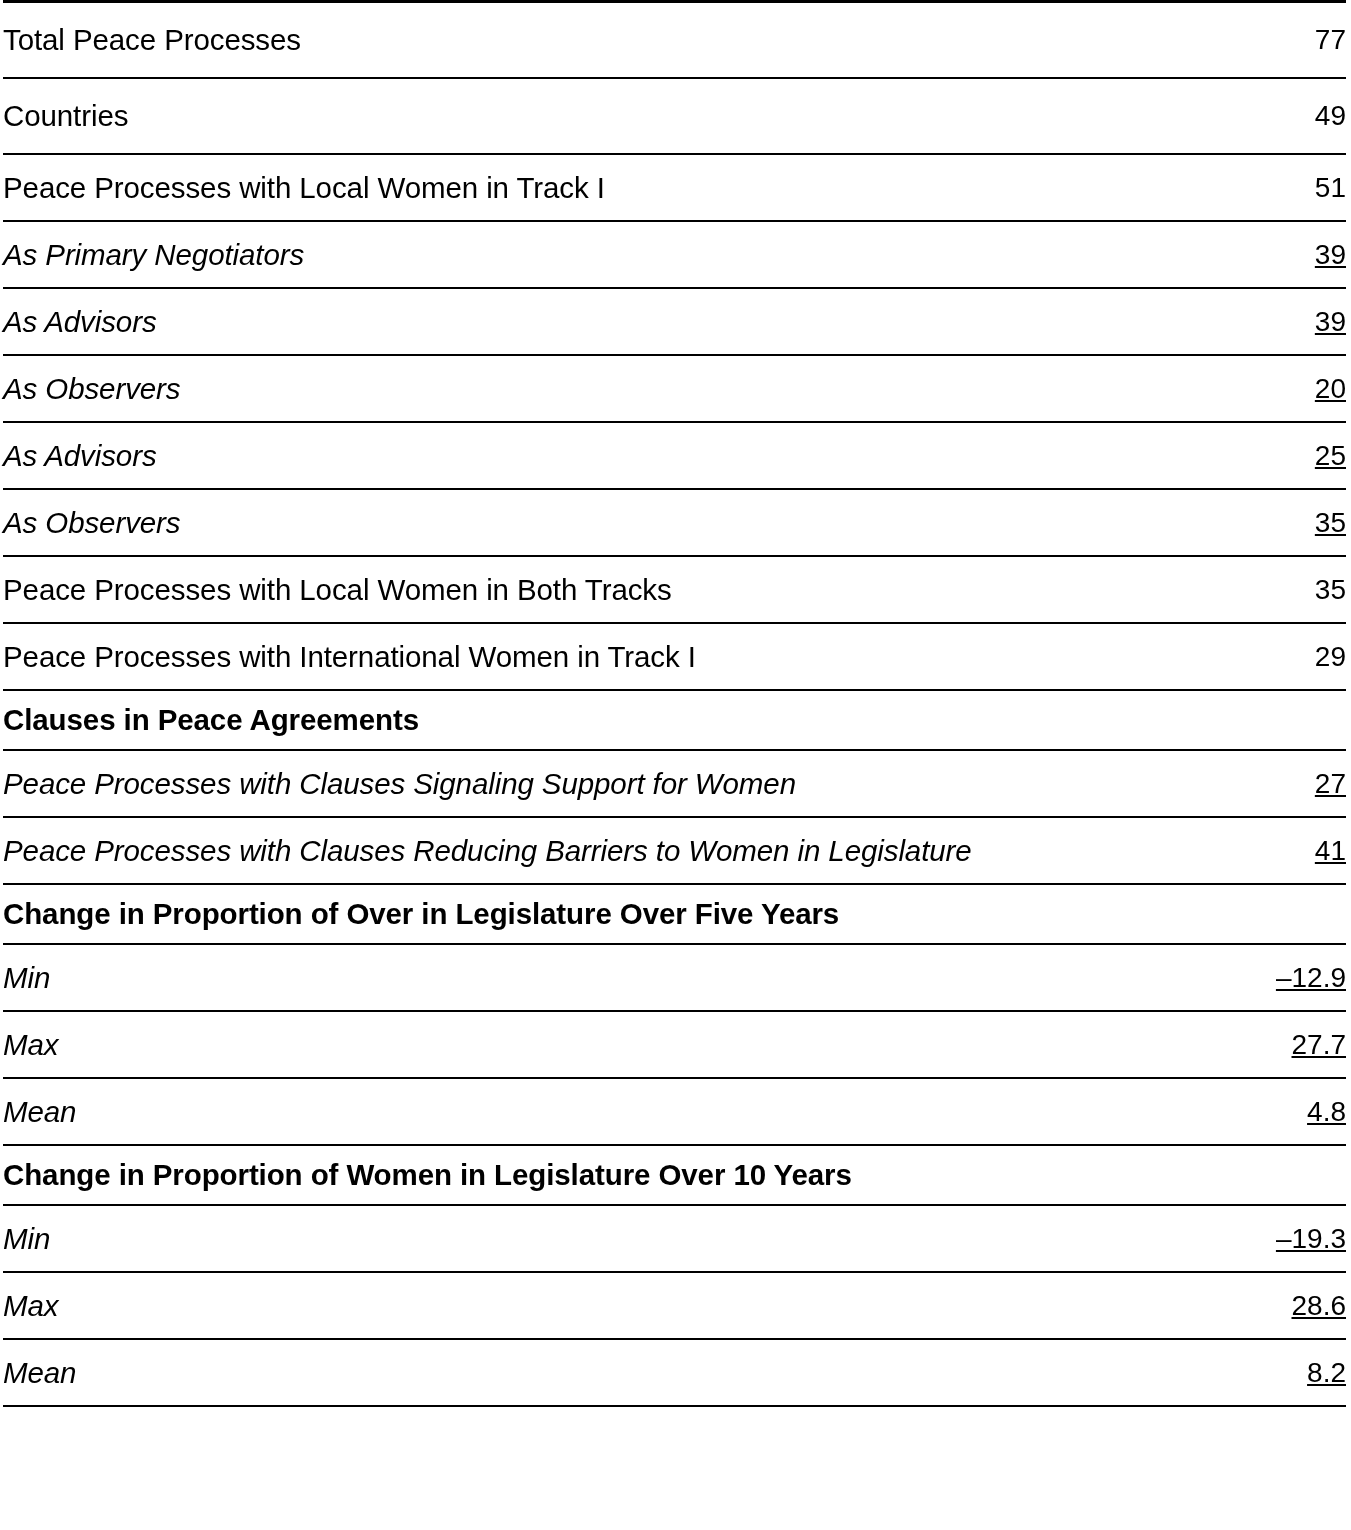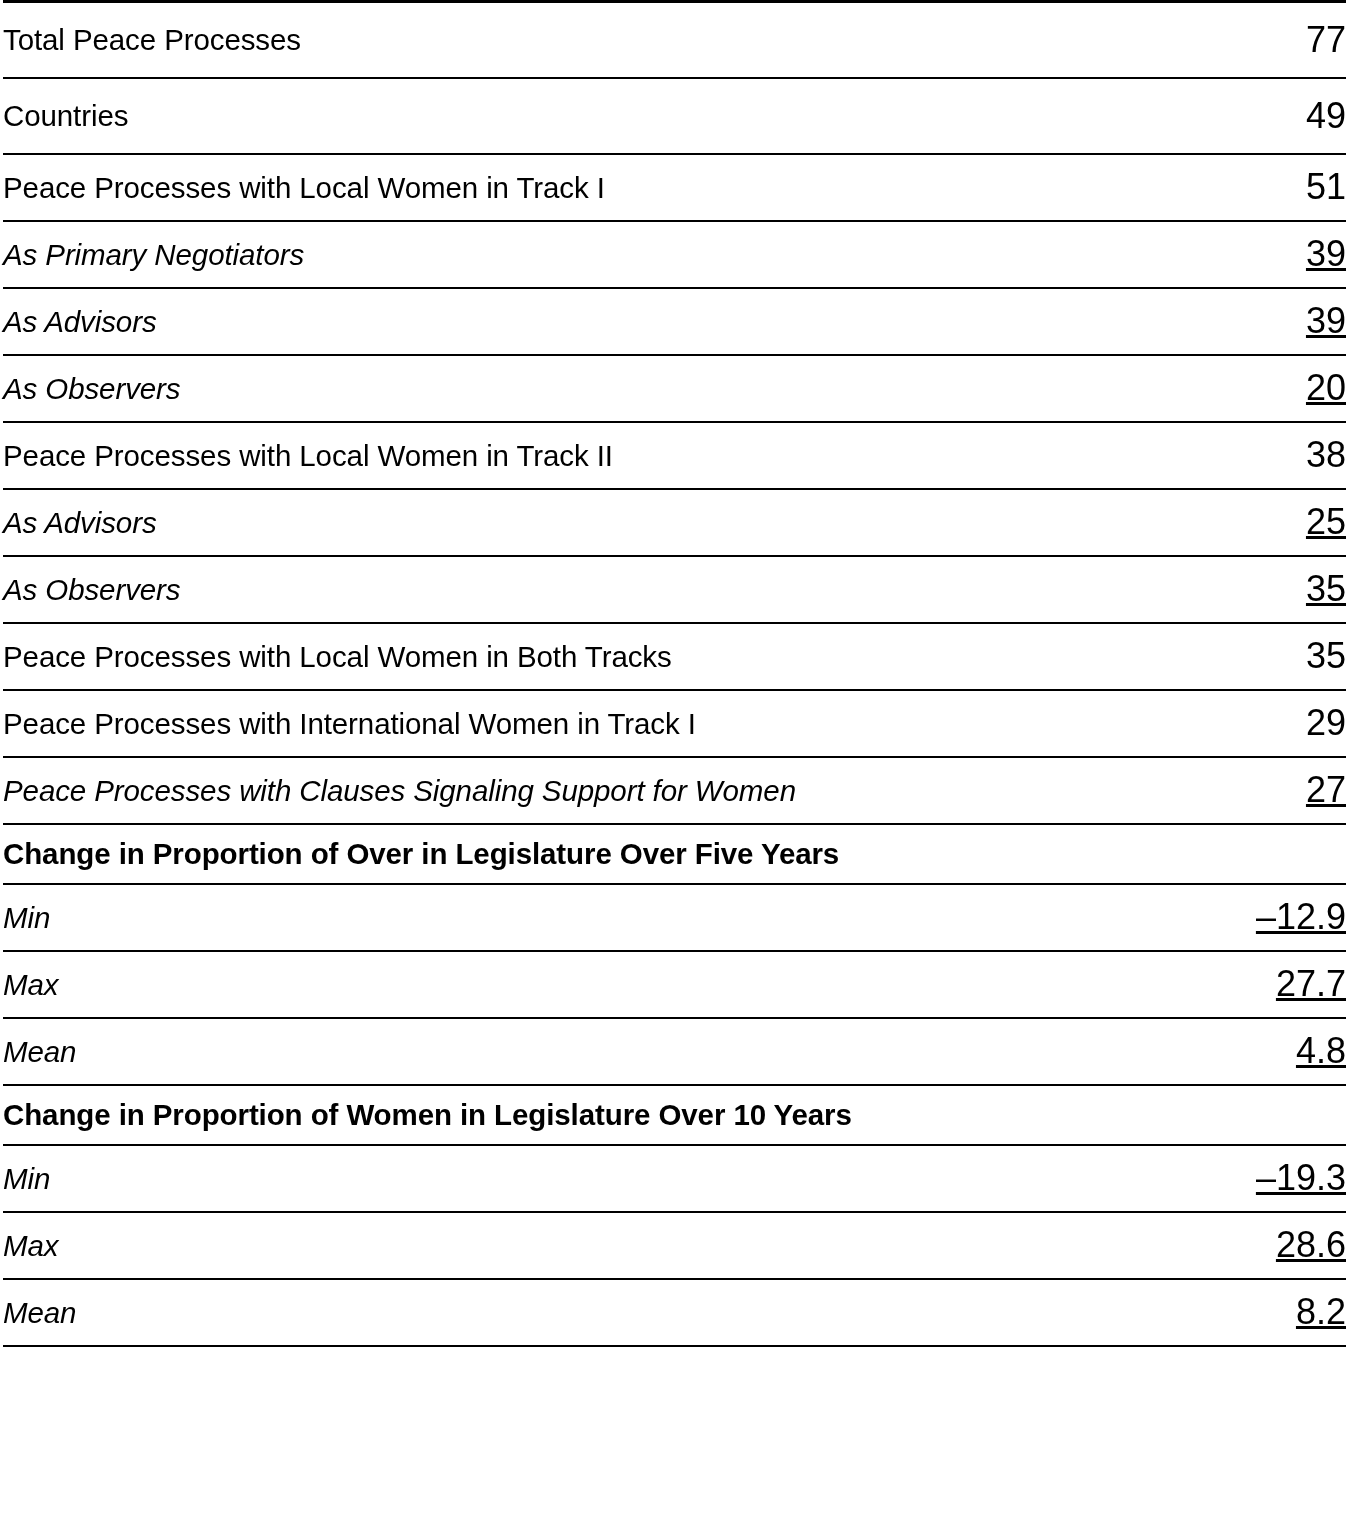--- a/index.html
+++ b/index.html
@@ -44,21 +44,21 @@
     font-size: 29.5px;
     line-height: 1.12;
     letter-spacing: -0.1px;
     white-space: nowrap;
   }
 
   td.value-cell {
     width: 220px;
     text-align: right;
     padding-right: 45px;
-    font-size: 36px;
+    font-size: 28px;
     line-height: 1.12;
     white-space: nowrap;
   }
 
   
   tr.lvl-sub td.label-cell {
     padding-left: 54px;
     font-style: italic;
   }
   tr.lvl-sub td.value-cell {
@@ -103,43 +103,47 @@
         <td class="value-cell">39</td>
       </tr>
       <tr class="row lvl-sub style-italic h-std">
         <td class="label-cell">As Advisors</td>
         <td class="value-cell">39</td>
       </tr>
       <tr class="row lvl-sub style-italic h-std">
         <td class="label-cell">As Observers</td>
         <td class="value-cell">20</td>
       </tr>
-      <tr class="row lvl-top style-normal h-std">
-        <td class="label-cell">Peace Processes with Local Women in Track II</td>
-        <td class="value-cell">38</td>
-      </tr>
       <tr class="row lvl-sub style-italic h-std">
         <td class="label-cell">As Advisors</td>
         <td class="value-cell">25</td>
       </tr>
       <tr class="row lvl-sub style-italic h-std">
         <td class="label-cell">As Observers</td>
         <td class="value-cell">35</td>
       </tr>
       <tr class="row lvl-top style-normal h-std">
         <td class="label-cell">Peace Processes with Local Women in Both Tracks</td>
         <td class="value-cell">35</td>
       </tr>
       <tr class="row lvl-top style-normal h-std">
         <td class="label-cell">Peace Processes with International Women in Track I</td>
         <td class="value-cell">29</td>
       </tr>
+      <tr class="row lvl-top style-bold h-short">
+        <td class="label-cell">Clauses in Peace Agreements</td>
+        <td class="value-cell"></td>
+      </tr>
       <tr class="row lvl-sub style-italic h-std">
         <td class="label-cell">Peace Processes with Clauses Signaling Support for Women</td>
         <td class="value-cell">27</td>
+      </tr>
+      <tr class="row lvl-sub style-italic h-std">
+        <td class="label-cell">Peace Processes with Clauses Reducing Barriers to Women in Legislature</td>
+        <td class="value-cell">41</td>
       </tr>
       <tr class="row lvl-top style-bold h-short">
         <td class="label-cell">Change in Proportion of Over in Legislature Over Five Years</td>
         <td class="value-cell"></td>
       </tr>
       <tr class="row lvl-sub style-italic h-std">
         <td class="label-cell">Min</td>
         <td class="value-cell">–12.9</td>
       </tr>
       <tr class="row lvl-sub style-italic h-std">

